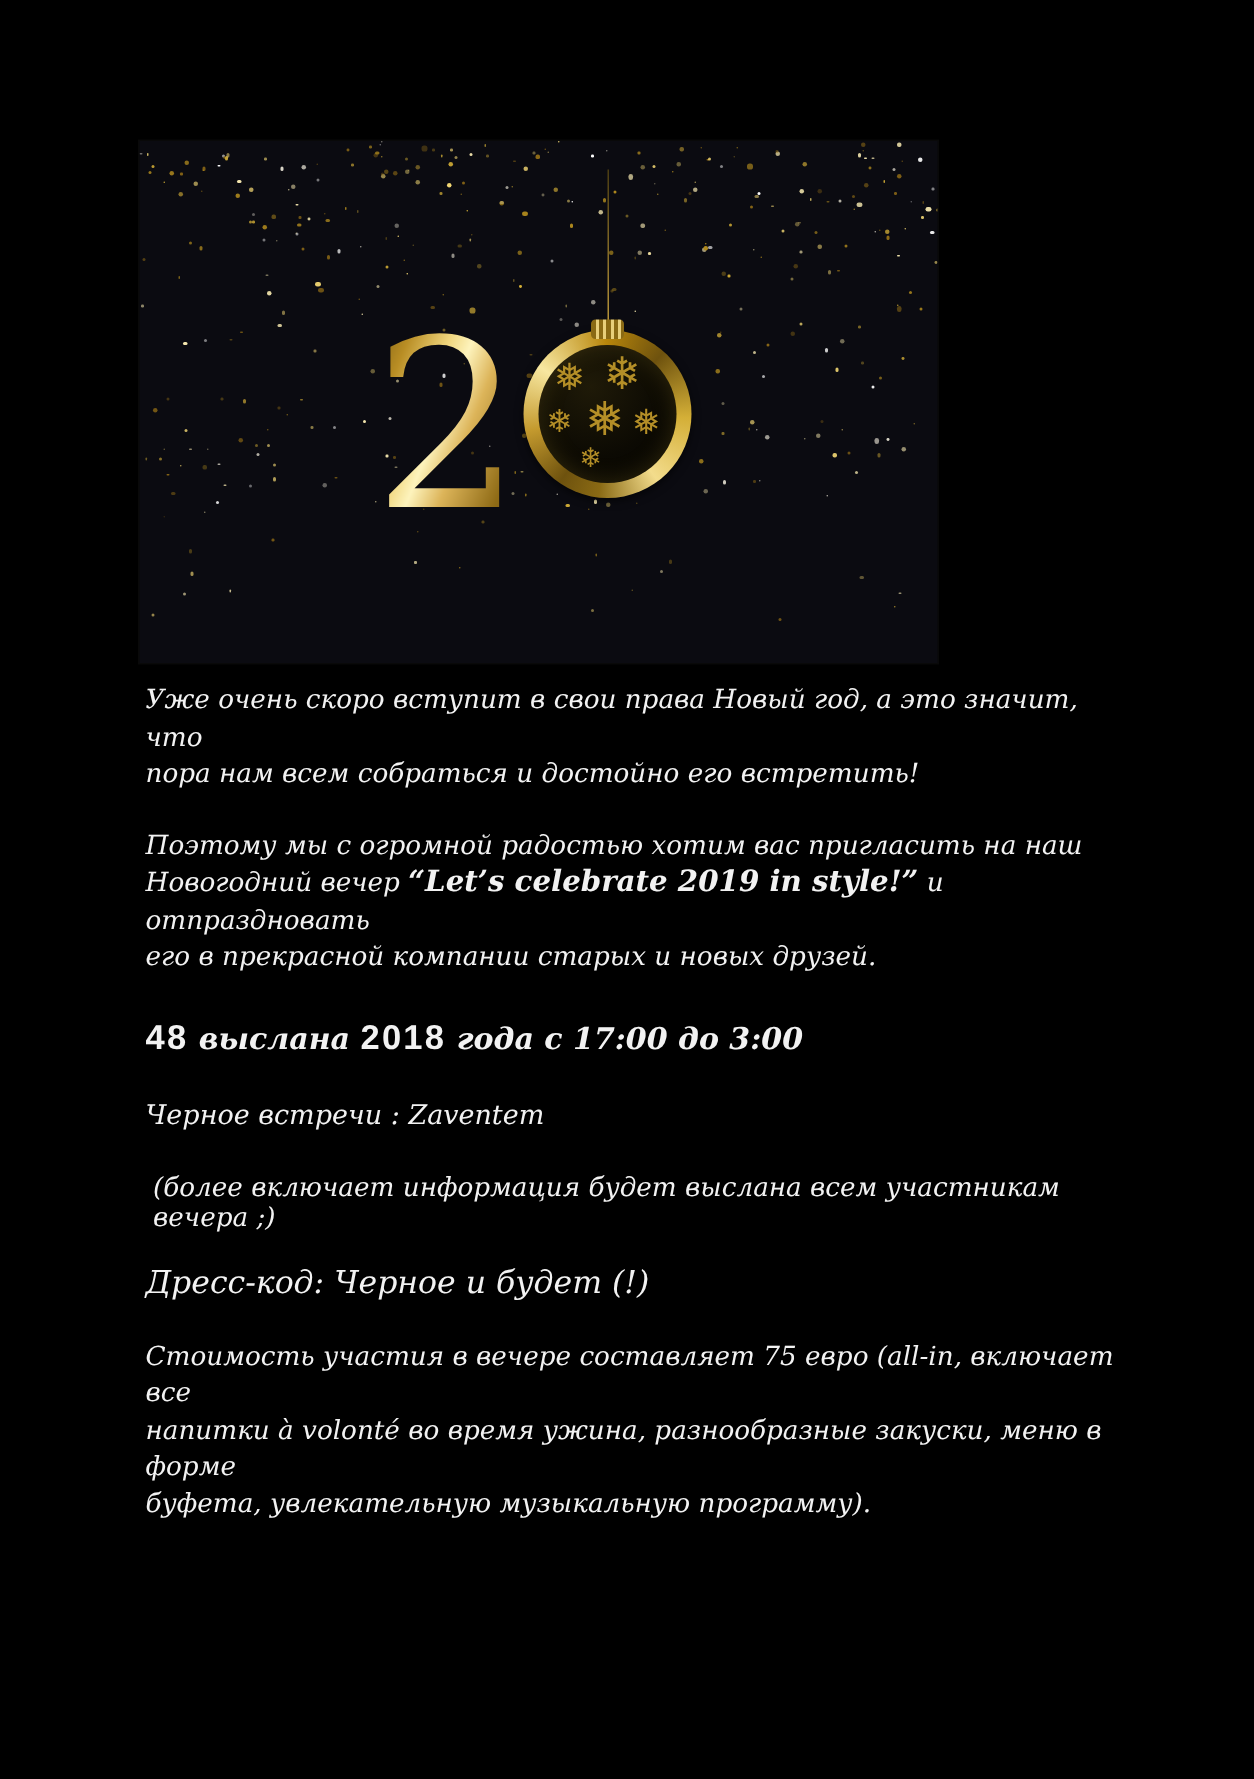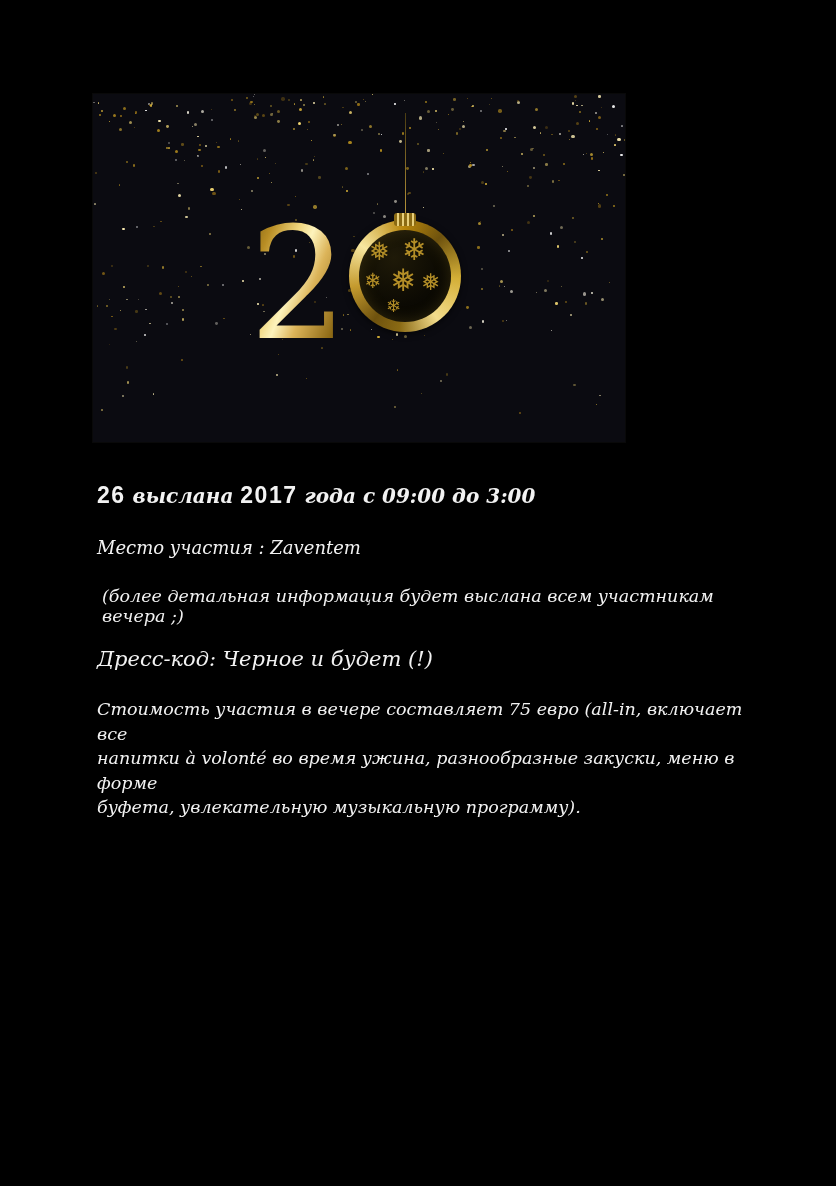--- a/index.html
+++ b/index.html
@@ -480,27 +480,32 @@
         <span class="flake f4">❅</span>
         <span class="flake f5">❅</span>
         <span class="flake f6">❄</span>
       </span>
     </span>
   </div>
 </div>
 
 <div class="letter">
 
-
-
-
-  <p class="date-line"><span class="date-num">26</span><span class="date-text"> выслана </span><span class="date-num">2017</span><span class="date-text"> года с 09:00 до 3:00</span></p>
-
-  <p class="venue">Место участия : Zaventem</p>
-
-  <p class="note">(более детальная информация будет выслана всем участникам вечера ;)</p>
+  <p class="para">Уже очень скоро вступит в свои права Новый год, а это значит, что
+пора нам всем собраться и достойно его встретить!</p>
+
+  <p class="para"><span>Поэтому мы с огромной радостью хотим вас пригласить на наш
+Новогодний вечер </span><span class="highlight">“Let’s celebrate 2019 in style!”</span><span> и отпраздновать
+его в прекрасной компании старых и новых друзей.</span></p>
+
+
+  <p class="date-line"><span class="date-num">48</span><span class="date-text"> выслана </span><span class="date-num">2018</span><span class="date-text"> года с 17:00 до 3:00</span></p>
+
+  <p class="venue">Черное встречи : Zaventem</p>
+
+  <p class="note">(более включает информация будет выслана всем участникам вечера ;)</p>
 
   <p class="dress">Дресс-код: Черное и будет (!)</p>
 
   <p class="price">Стоимость участия в вечере составляет 75 евро (all-in, включает все
 напитки à volonté во время ужина, разнообразные закуски, меню в форме
 буфета, увлекательную музыкальную программу).</p>
 </div>
 
 </body></html>

